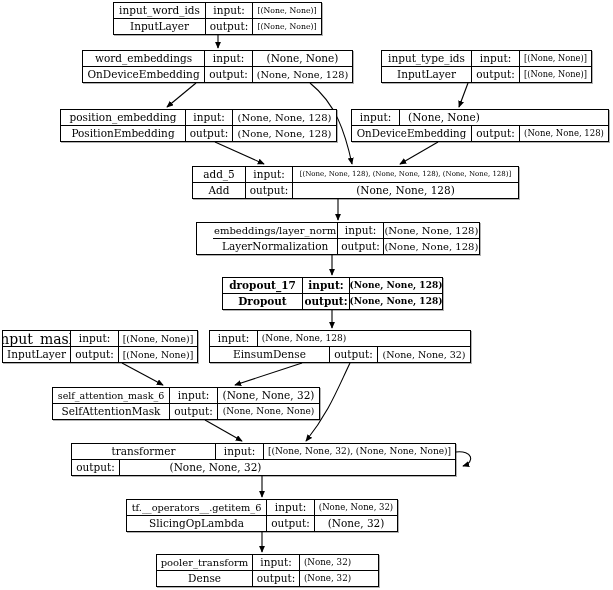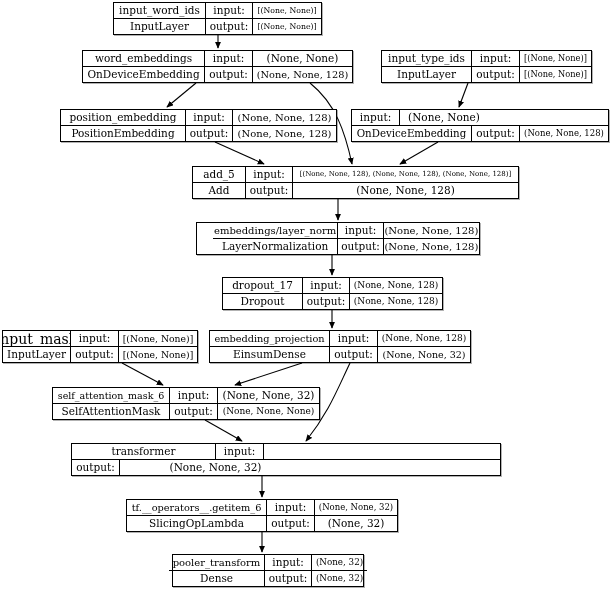--- a/index.html
+++ b/index.html
@@ -192,21 +192,21 @@
         <div class="cell c-name" style="width: 133px; font-size: 10px;">embeddings/layer_norm</div>
         <div class="cell c-io" style="width: 48px;">input:</div>
         <div class="cell c-shape" style="width: 101px; font-size: 10px;">(None, None, 128)</div>
       </div>
       <div class="row bottom">
         <div class="cell c-name" style="width: 133px;">LayerNormalization</div>
         <div class="cell c-io" style="width: 48px;">output:</div>
         <div class="cell c-shape" style="width: 101px; font-size: 10px;">(None, None, 128)</div>
       </div>
     </div>
-    <div class="node" style="left: 222px; top: 277px; width: 221px; height: 33px;">
+    <div class="node" style="left: 222px; top: 277px; width: 221px; height: 33px; font-weight: bold;">
       <div class="row top">
         <div class="cell c-name" style="width: 80px;">dropout_17</div>
         <div class="cell c-io" style="width: 47px;">input:</div>
         <div class="cell c-shape" style="width: 92px; font-size: 9px;">(None, None, 128)</div>
       </div>
       <div class="row bottom">
         <div class="cell c-name" style="width: 80px;">Dropout</div>
         <div class="cell c-io" style="width: 47px;">output:</div>
         <div class="cell c-shape" style="width: 92px; font-size: 9px;">(None, None, 128)</div>
       </div>
@@ -218,21 +218,20 @@
         <div class="cell c-shape" style="width: 78px; font-size: 9.25px;">[(None, None)]</div>
       </div>
       <div class="row bottom">
         <div class="cell c-name" style="width: 68px;">InputLayer</div>
         <div class="cell c-io" style="width: 48px;">output:</div>
         <div class="cell c-shape" style="width: 78px; font-size: 9.25px;">[(None, None)]</div>
       </div>
     </div>
     <div class="node" style="left: 209px; top: 330px; width: 262px; height: 33px;">
       <div class="row top">
-        <div class="cell c-name" style="width: 120px; font-size: 9.75px;">embedding_projection</div>
         <div class="cell c-io" style="width: 48px;">input:</div>
         <div class="cell c-shape" style="width: 92px; font-size: 9px;">(None, None, 128)</div>
       </div>
       <div class="row bottom">
         <div class="cell c-name" style="width: 120px;">EinsumDense</div>
         <div class="cell c-io" style="width: 48px;">output:</div>
         <div class="cell c-shape" style="width: 92px; font-size: 9.5px;">(None, None, 32)</div>
       </div>
     </div>
     <div class="node" style="left: 52px; top: 387px; width: 268px; height: 33px;">
@@ -240,43 +239,44 @@
         <div class="cell c-name" style="width: 117px; font-size: 9.5px;">self_attention_mask_6</div>
         <div class="cell c-io" style="width: 48px;">input:</div>
         <div class="cell c-shape" style="width: 101px;">(None, None, 32)</div>
       </div>
       <div class="row bottom">
         <div class="cell c-name" style="width: 117px;">SelfAttentionMask</div>
         <div class="cell c-io" style="width: 48px;">output:</div>
         <div class="cell c-shape" style="width: 101px; font-size: 9px;">(None, None, None)</div>
       </div>
     </div>
-    <div class="node merged" style="left: 71px; top: 443px; width: 430px; height: 33px;">
+    <div class="node merged" style="left: 71px; top: 443px; width: 385px; height: 33px;">
       <div class="row top">
         <div class="cell c-name" style="width: 144px;">transformer</div>
         <div class="cell c-io" style="width: 48px;">input:</div>
+        <div class="cell c-shape" style="width: 191px; font-size: 9px;">[(None, None, 32), (None, None, None)]</div>
       </div>
       <div class="row bottom">
         <div class="cell c-io" style="width: 48px;">output:</div>
         <div class="cell c-shape" style="width: 191px;">(None, None, 32)</div>
       </div>
     </div>
     <div class="node" style="left: 126px; top: 499px; width: 272px; height: 33px;">
       <div class="row top">
         <div class="cell c-name" style="width: 140px; font-size: 9.75px;">tf.__operators__.getitem_6</div>
         <div class="cell c-io" style="width: 48px;">input:</div>
         <div class="cell c-shape" style="width: 82px; font-size: 8.5px;">(None, None, 32)</div>
       </div>
       <div class="row bottom">
         <div class="cell c-name" style="width: 140px;">SlicingOpLambda</div>
         <div class="cell c-io" style="width: 48px;">output:</div>
         <div class="cell c-shape" style="width: 82px;">(None, 32)</div>
       </div>
     </div>
-    <div class="node" style="left: 172px; top: 554px; width: 192px; height: 33px; align-items: center;">
+    <div class="node" style="left: 156px; top: 554px; width: 223px; height: 33px;">
       <div class="row top">
         <div class="cell c-name" style="width: 96px; font-size: 10px;">pooler_transform</div>
         <div class="cell c-io" style="width: 47px;">input:</div>
         <div class="cell c-shape" style="width: 55px; font-size: 8.75px;">(None, 32)</div>
       </div>
       <div class="row bottom">
         <div class="cell c-name" style="width: 96px;">Dense</div>
         <div class="cell c-io" style="width: 47px;">output:</div>
         <div class="cell c-shape" style="width: 55px; font-size: 8.75px;">(None, 32)</div>
       </div>

